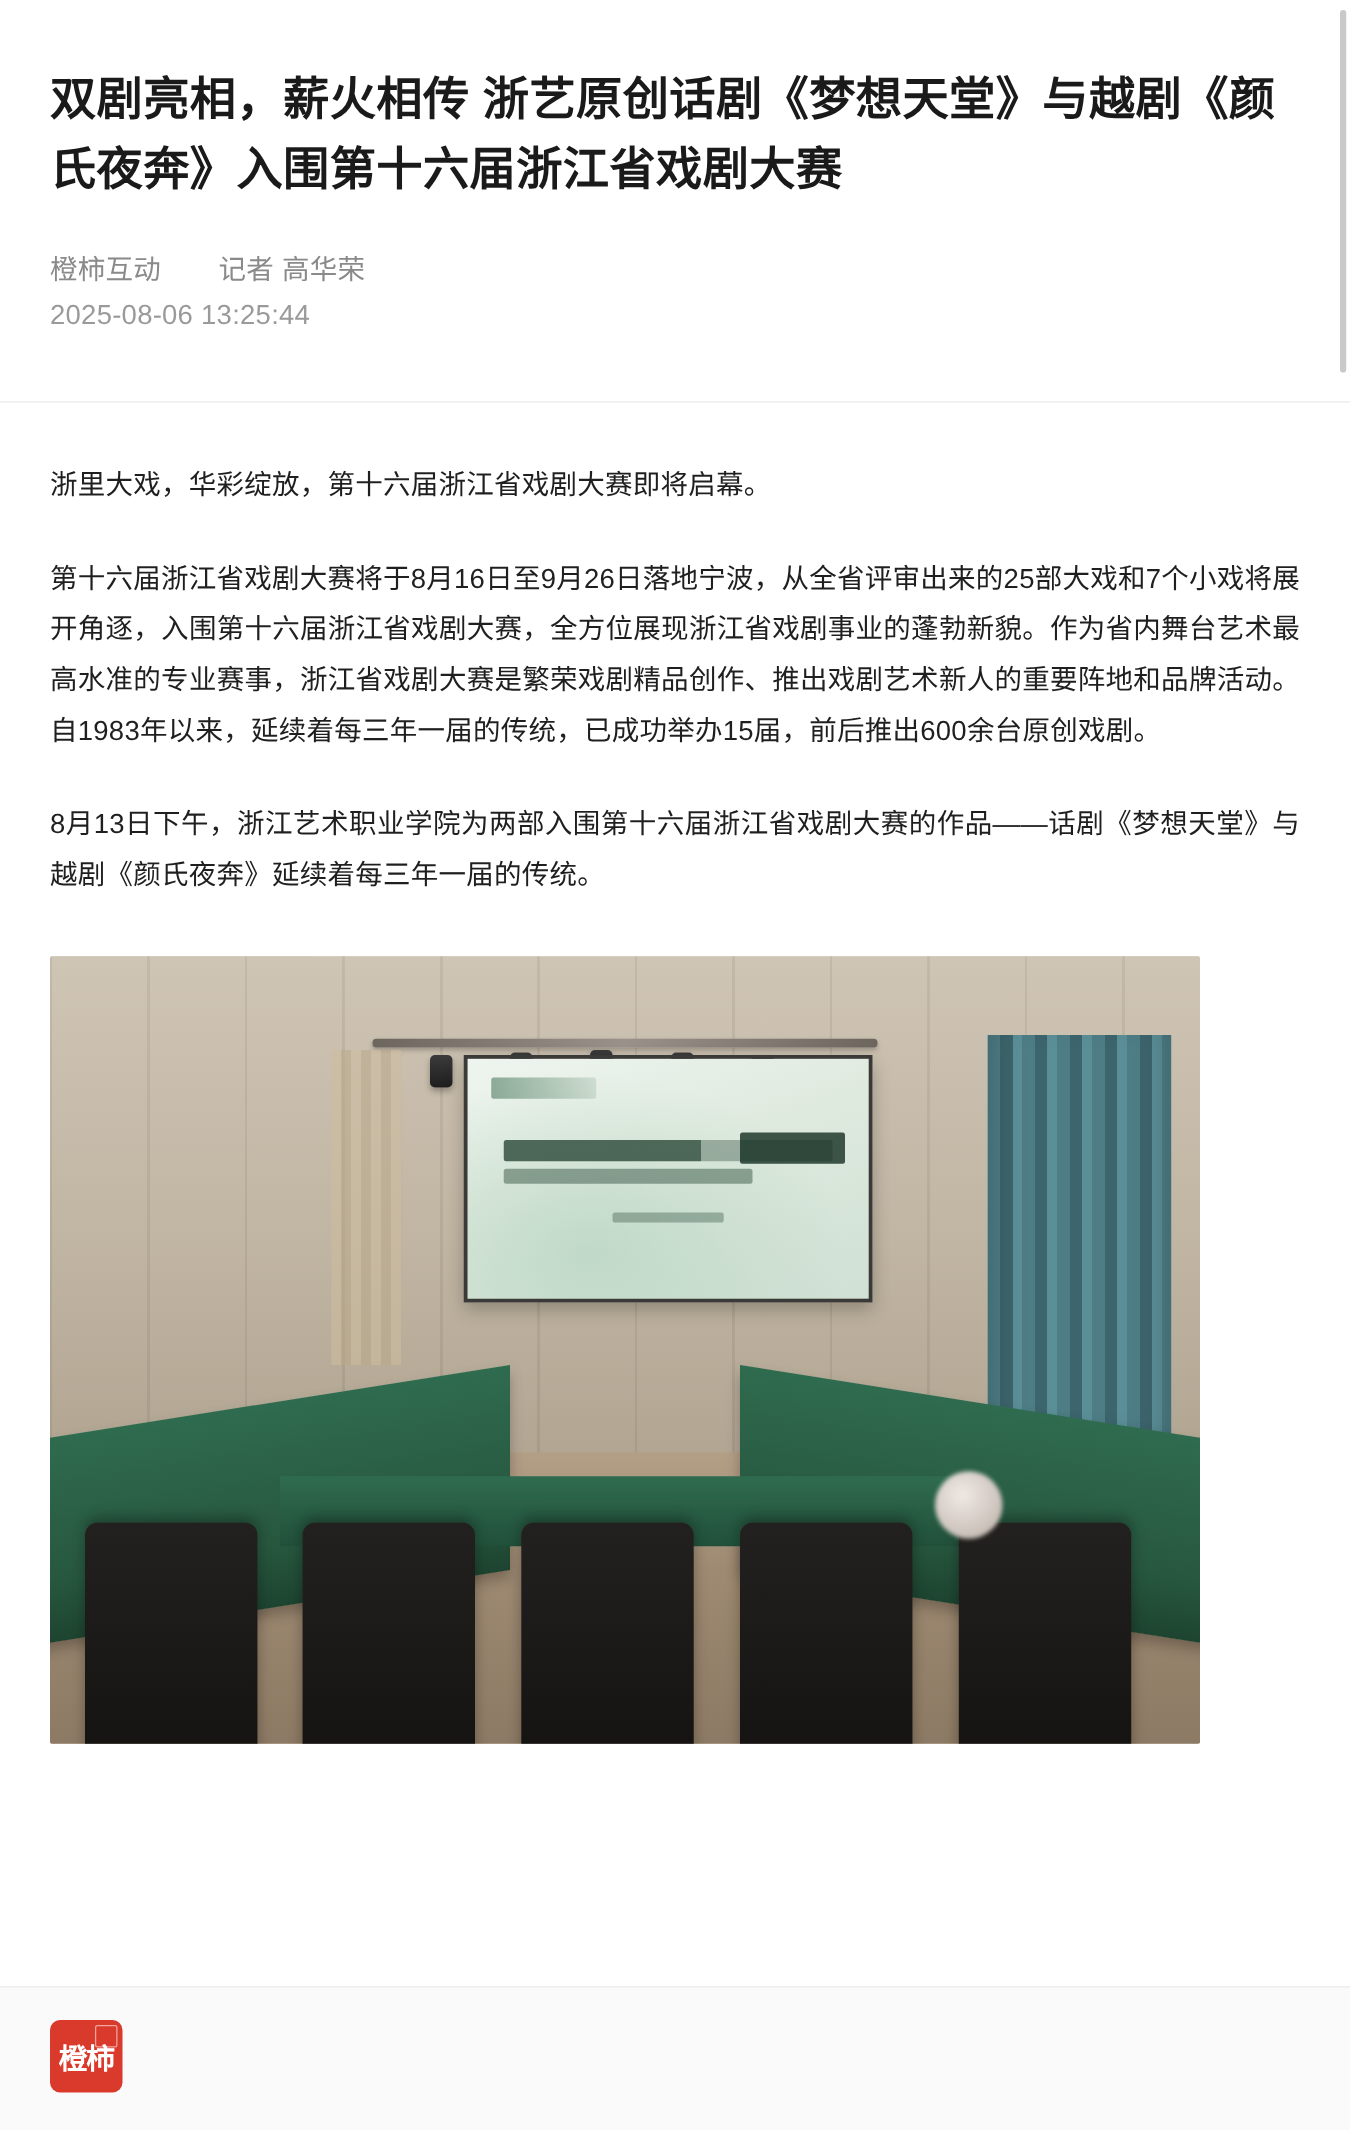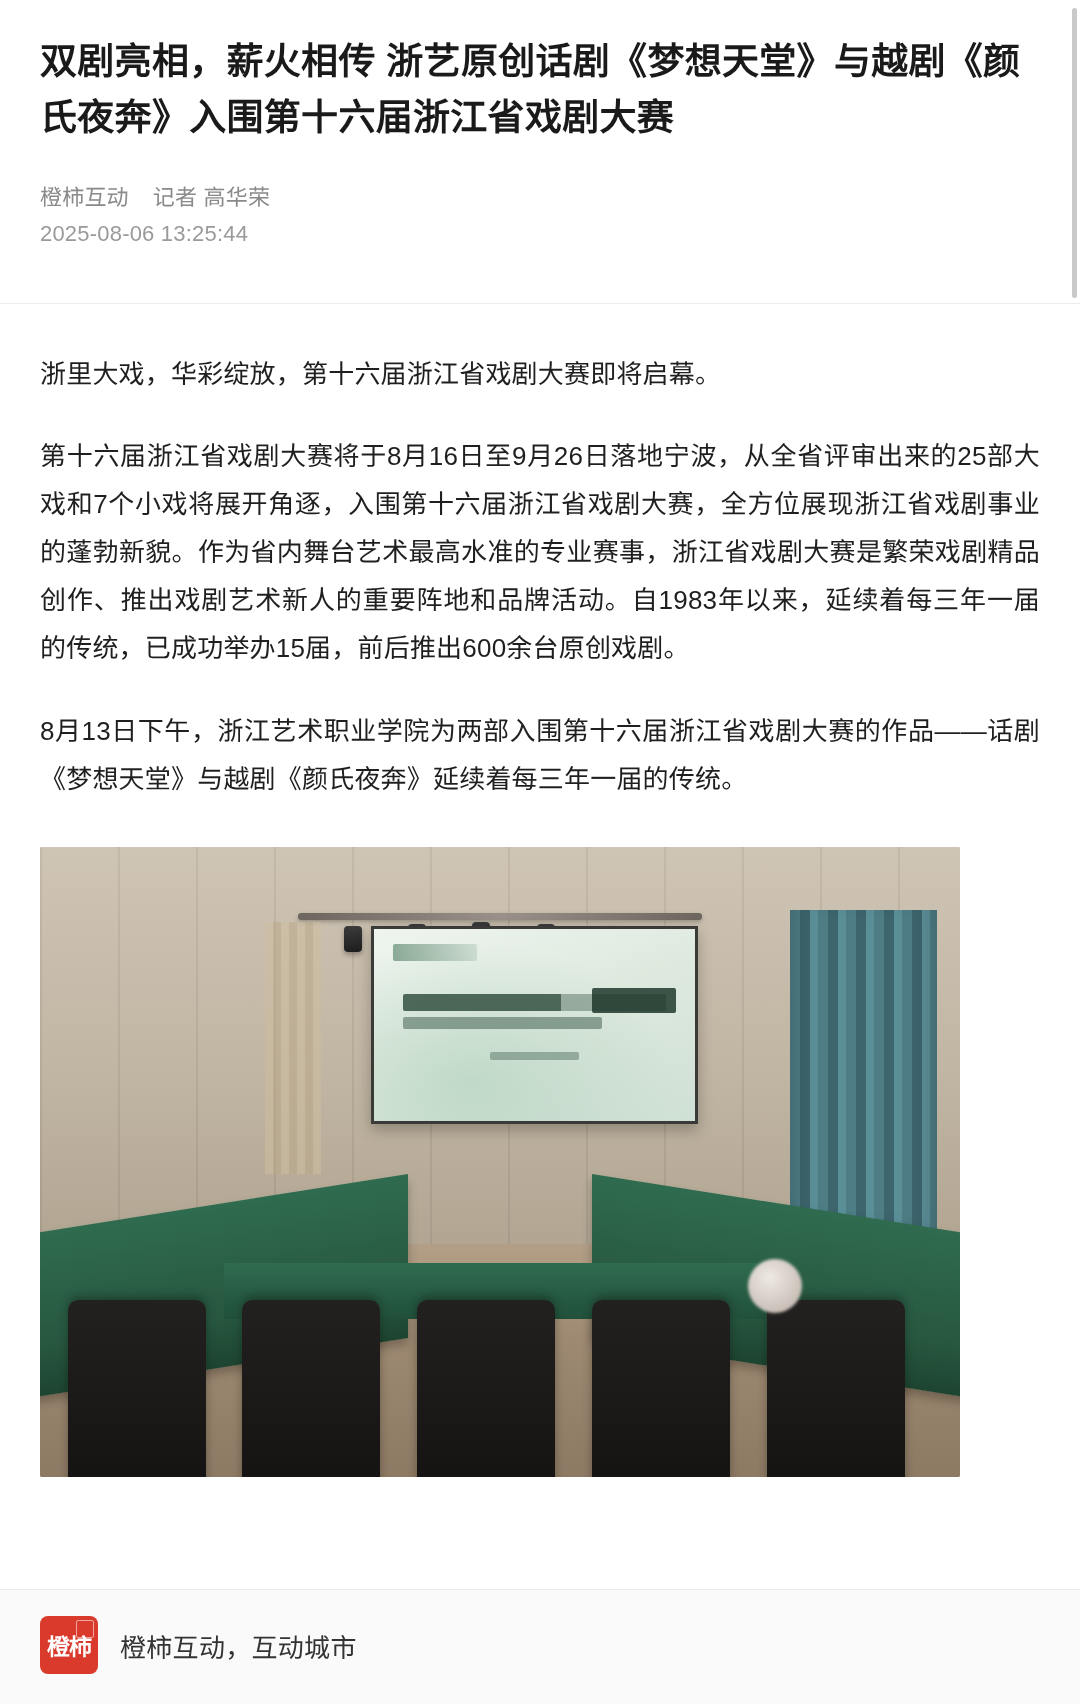--- a/index.html
+++ b/index.html
@@ -19,34 +19,34 @@
     width: 1080px;
     min-height: 1704px;
     background: #ffffff;
     position: relative;
     display: flex;
     flex-direction: column;
   }
 
   
   .article-head {
-    padding: 34px 40px 0 40px;
+    padding: 52px 40px 0 40px;
   }
   .headline {
     font-size: 37px;
     line-height: 1.5;
     font-weight: bold;
     color: #1a1a1a;
     letter-spacing: 0.3px;
     margin: 0 0 34px 0;
   }
   .byline-row {
     display: flex;
     align-items: center;
-    gap: 24px;
+    gap: 46px;
     margin-bottom: 10px;
   }
   .byline-source, .byline-author {
     font-size: 22px;
     color: #8a8a8a;
     letter-spacing: 0.2px;
   }
   .byline-author { white-space: pre; }
   .timestamp {
     font-size: 22px;
@@ -61,21 +61,21 @@
     width: 100%;
     margin: 26px 0 0 0;
   }
 
   
   .article-body {
     padding: 10px 40px 0 40px;
     flex: 1 1 auto;
   }
   .para {
-    font-size: 26px;
+    font-size: 22px;
     line-height: 1.85;
     color: #1f1f1f;
     margin: 34px 0 0 0;
     text-align: justify;
     letter-spacing: 0.2px;
   }
   .para:first-child { margin-top: 36px; }
 
   
   .figure {
@@ -315,16 +315,15 @@
         <div class="blur-face" style="left:77%; bottom:26%;"></div>
       </div>
     </div>
   </div>
 
   <div class="footer">
     <div class="brand-logo">
       <span class="glyph">橙柿</span>
       <span class="corner"></span>
     </div>
-    <div class="footer-text">橙柿互动，互动城市</div>
   </div>
 
 </div>
 
 </body></html>

